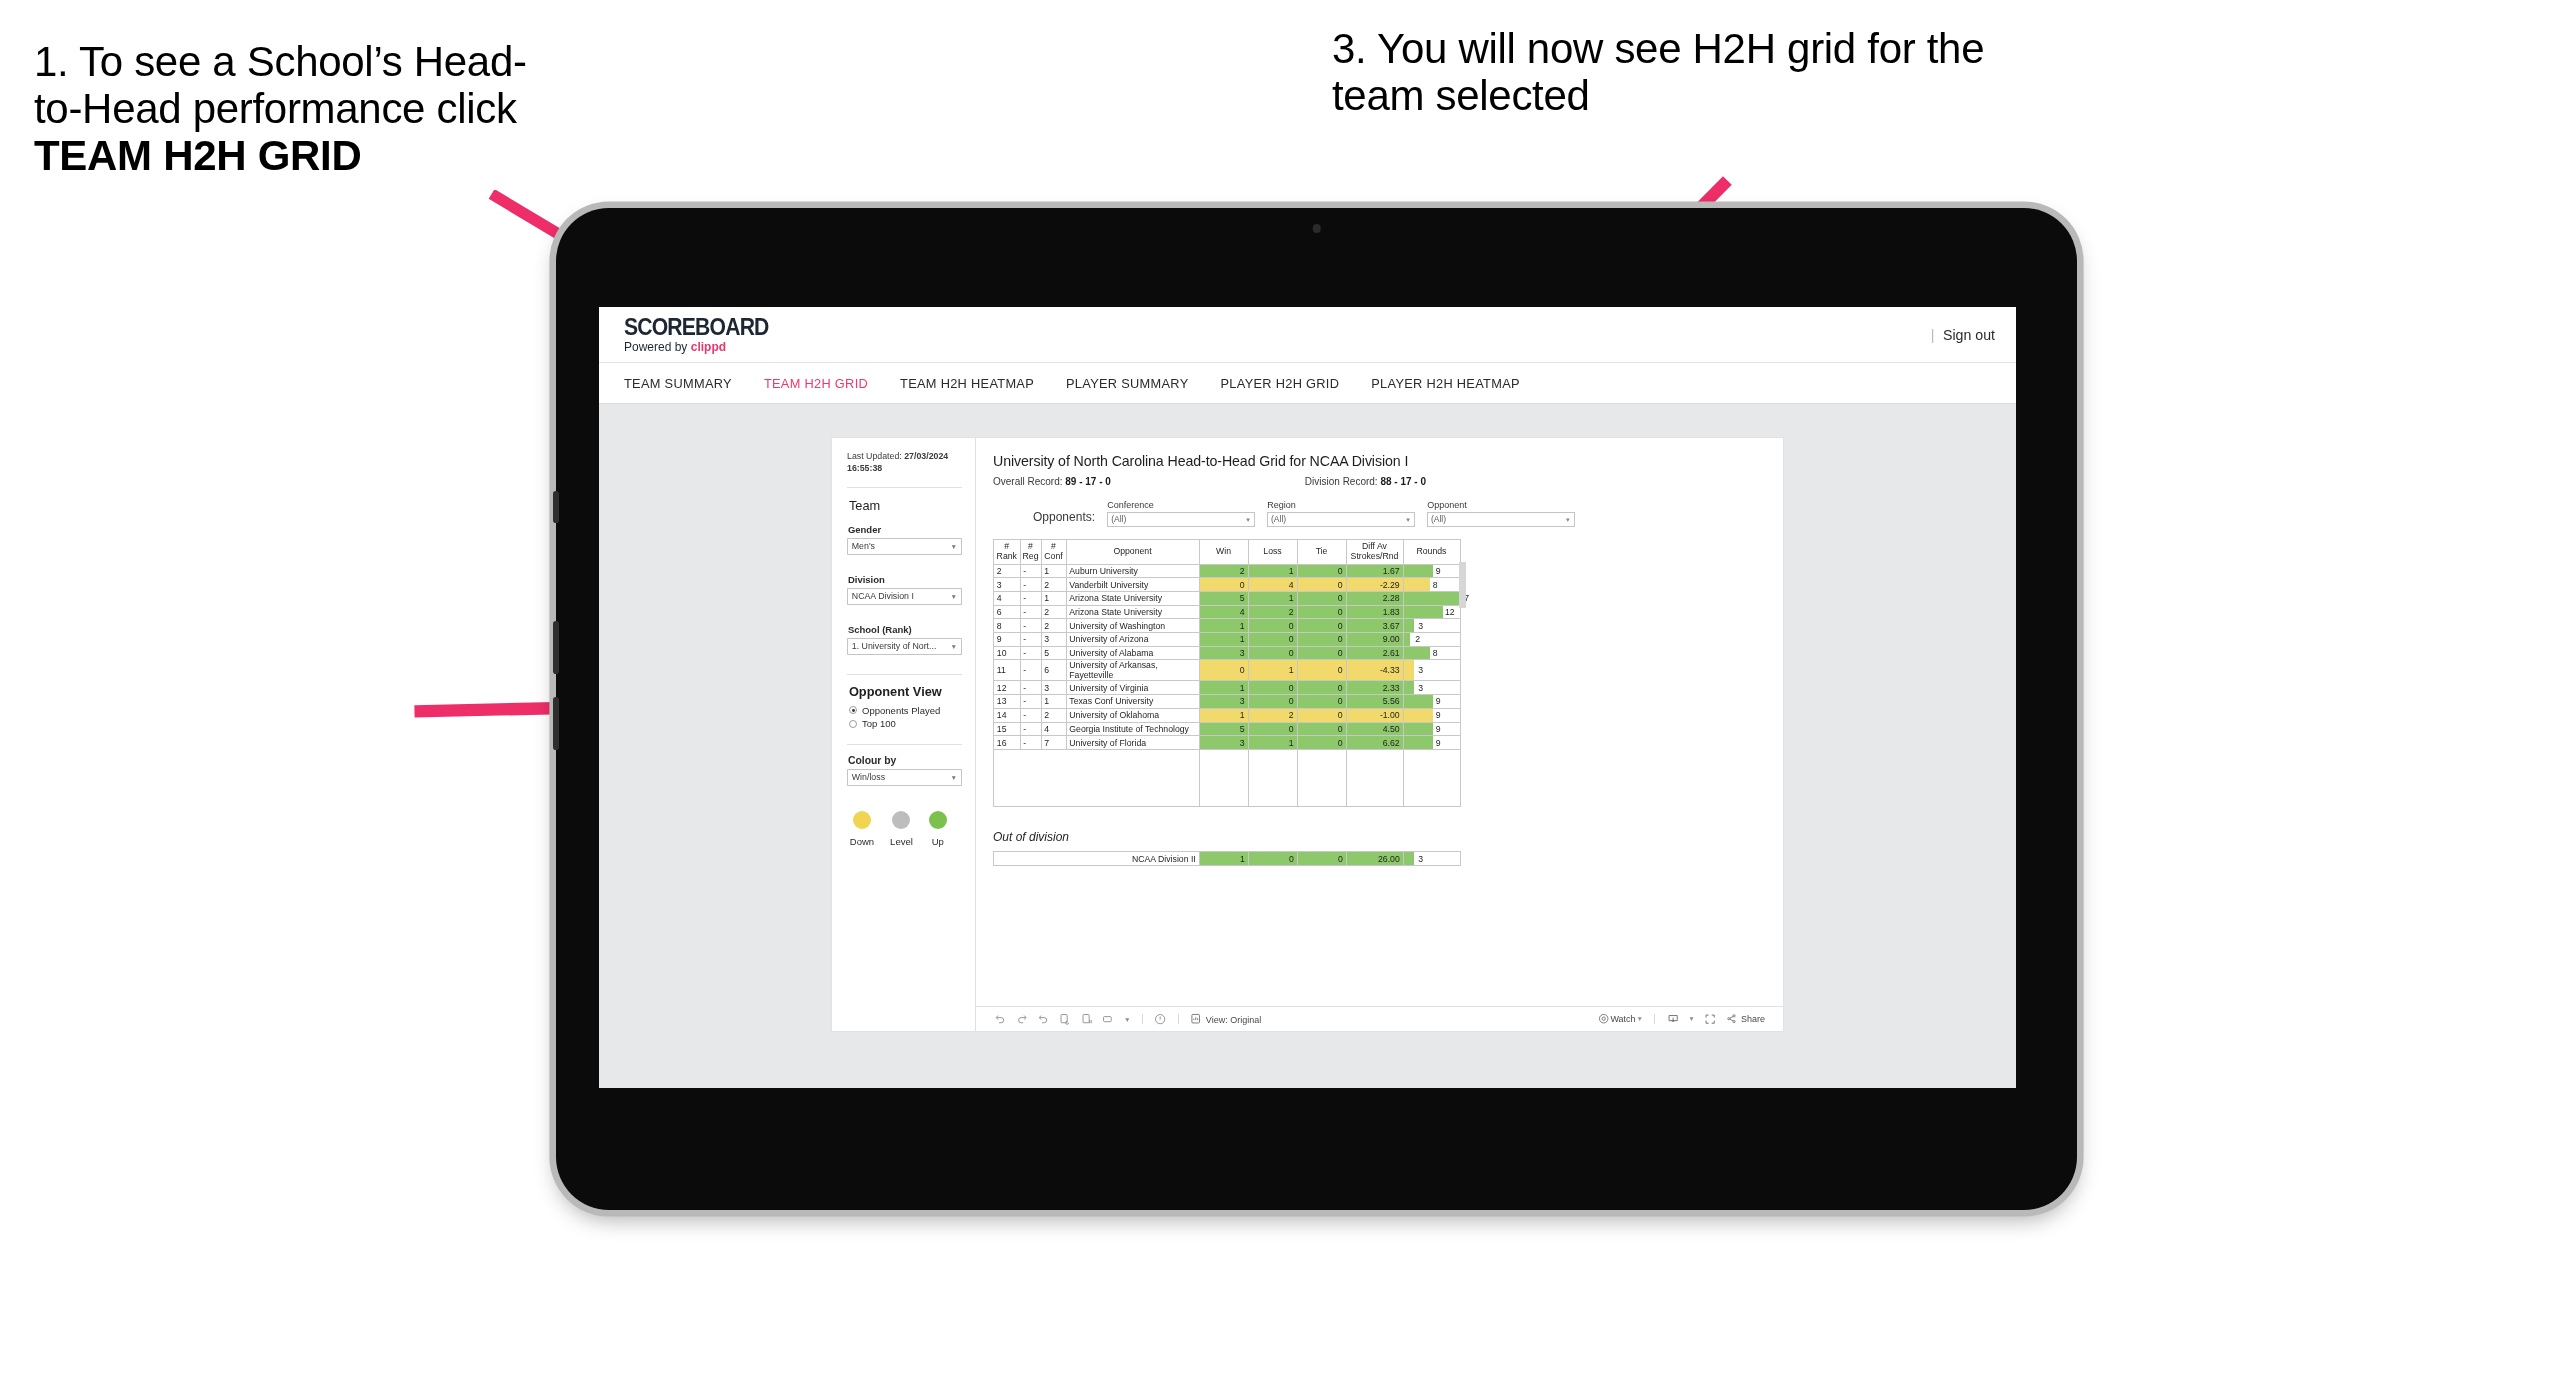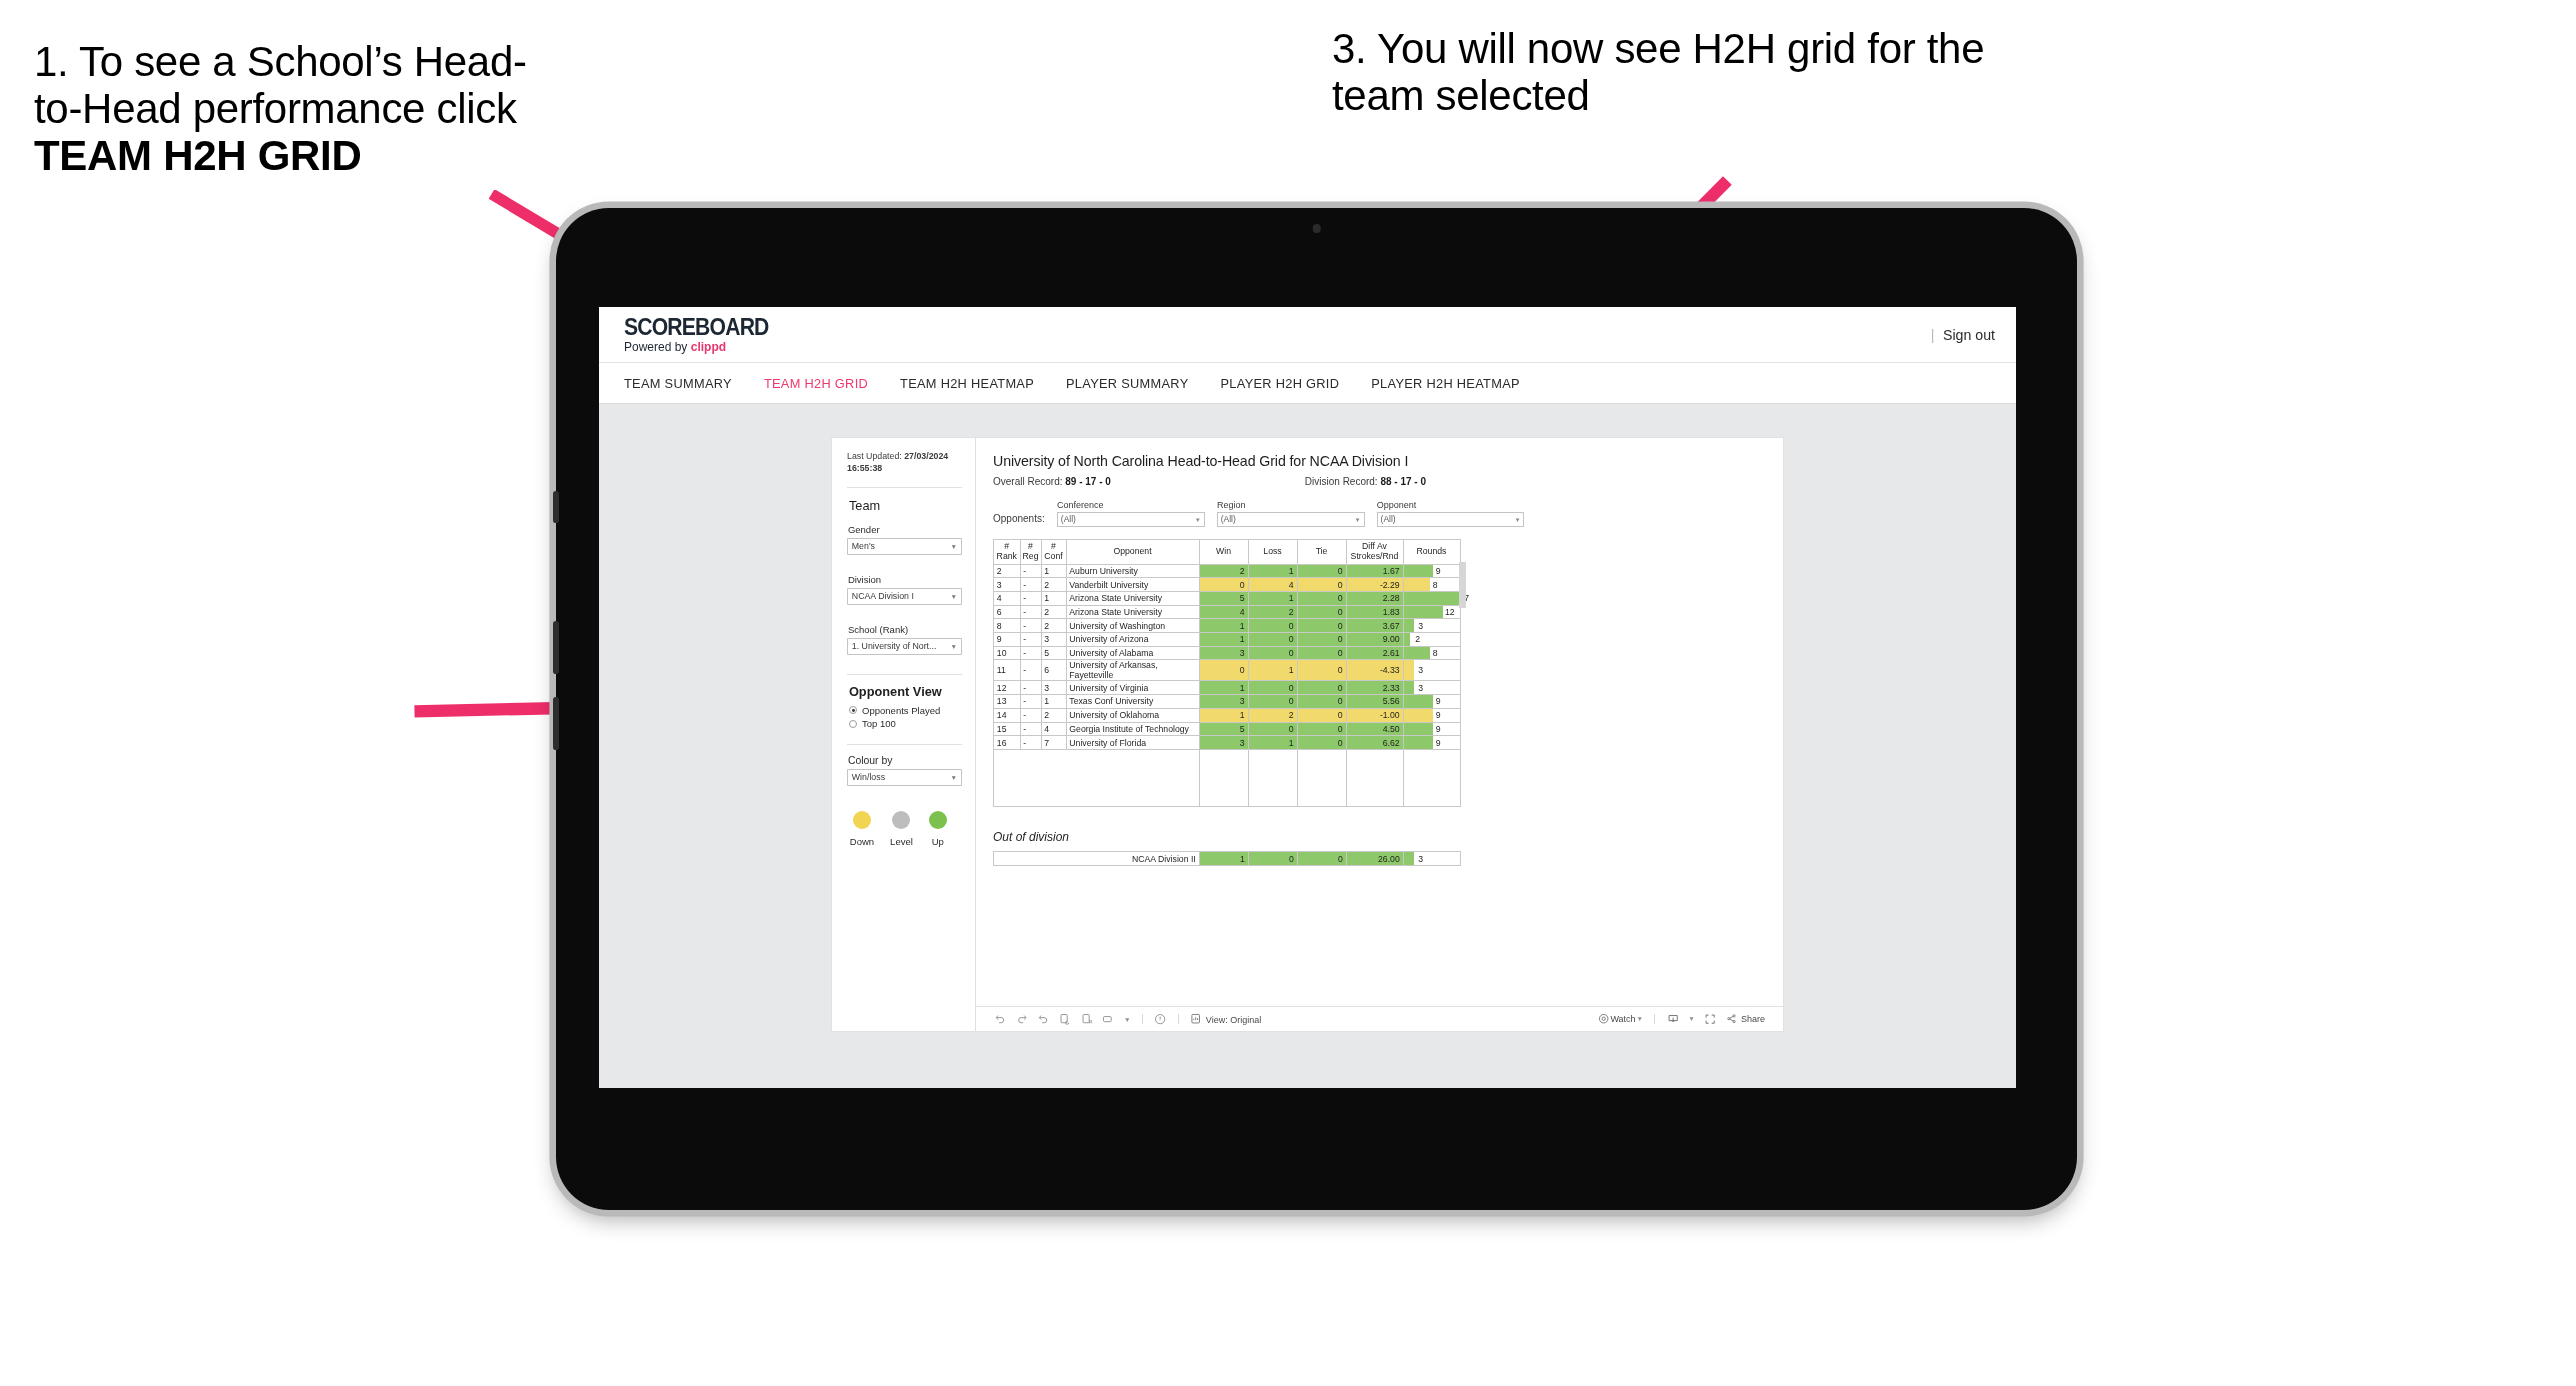--- a/index.html
+++ b/index.html
@@ -99,21 +99,21 @@
     min-height: 593px; position:relative;
   }
 
   
   #side { width: 144px; border-right:0.9px solid #dfdfdf; padding: 13.3px 13.3px 0 15px; box-sizing:border-box; }
   .updated { font-size:8.8px; color:#3b3b3b; line-height:1.35; }
   .updated b{font-weight:700;}
   .hr { height:0.9px; background:#e0e0e0; margin:12.3px 0 9.5px 0; }
   .side-h { font-size:12.8px; color:#1f1f1f; font-weight:400; margin:5.7px 0 11.4px 1.9px; }
   .side-h.bold { font-weight:700; }
-  .fld-label { font-size:9.5px; color:#2b2b2b; font-weight:400; margin:0 0 2.8px 0.9px; }
+  .fld-label { font-size:9.5px; color:#2b2b2b; font-weight:700; margin:0 0 2.8px 0.9px; }
   .sel {
     height:15px; border:0.9px solid #c4c4c4; background:#fff; border-radius:0.9px;
     display:flex; align-items:center; padding:0 3.8px; font-size:8.8px; color:#3a3a3a;
     position:relative; margin-bottom:19px;
   }
   .sel .cv { overflow:hidden; white-space:nowrap; }
   .sel .car { margin-left:auto; font-size:6.6px; color:#7a7a7a; }
   .radio-row { display:flex; align-items:center; gap:4.7px; margin:2.8px 0 0 1.9px; font-size:9.5px; color:#2b2b2b; }
   .rdo { width:8.5px;height:8.5px;border:0.9px solid #9c9c9c;border-radius:50%; box-sizing:border-box; position:relative; background:#fff;}
   .rdo.on::after{content:"";position:absolute;left:1.9px;top:1.9px;width:2.8px;height:2.8px;border-radius:50%;background:#3a3a3a;}
@@ -123,21 +123,21 @@
   .lg span { font-size:9.5px; color:#2b2b2b; }
 
   
   #view { flex:1; padding: 15px 19px 0 17px; box-sizing:border-box; position:relative; }
   .v-title { font-size:14.2px; color:#1e1e1e; letter-spacing:-0.1px; }
   .rec-row { display:flex; margin-top:6.6px; font-size:10px; color:#3a3a3a; }
   .rec-row b { color:#1b1b1b; font-weight:700; }
   .rec-row .r2 { margin-left: 194px; }
 
   .filters { display:flex; align-items:flex-end; margin-top:13.3px; gap:12.3px; }
-  .filters .oplabel { font-size:10px; color:#3a3a3a; padding-bottom:2.8px; }
+  .filters .oplabel { font-size:12px; color:#3a3a3a; padding-bottom:2.8px;margin-left:40px; }
   .fcol { display:flex; flex-direction:column; }
   .fcol .fl { font-size:9px; color:#3a3a3a; margin-bottom:1.9px; }
   .fsel {
     height:13.3px; border:0.9px solid #c4c4c4; background:#fff;
     display:flex; align-items:center; padding:0 2.8px; font-size:8.5px; color:#5a5a5a;
   }
   .fsel .car{margin-left:auto;font-size:6.2px;color:#8a8a8a;}
   .fsel.w1{width:140px;} .fsel.w2{width:140px;} .fsel.w3{width:140px;}
 
   

